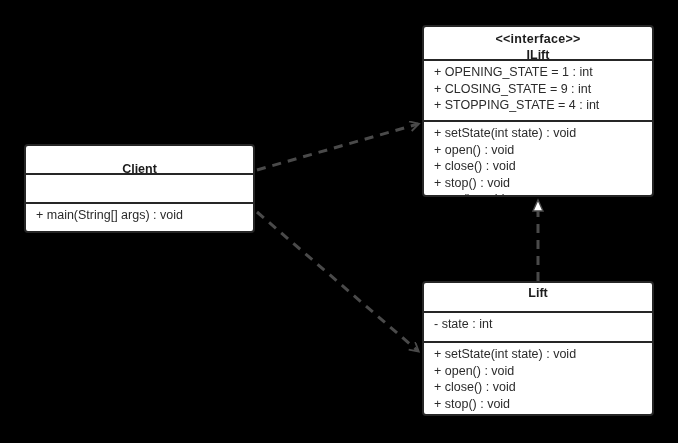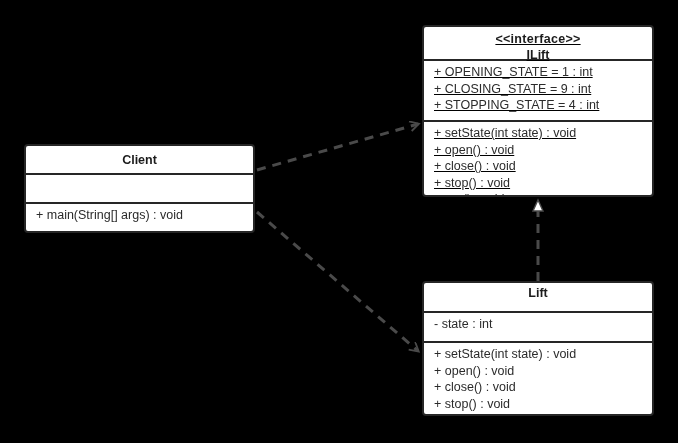--- a/index.html
+++ b/index.html
@@ -74,33 +74,32 @@
   .empty-section {
     height: 26px;
   }
 
   
   #box-ilift {
     left: 422px;
     top: 25px;
     width: 232px;
     height: 172px;
-    text-decoration: underline;
   }
   #box-ilift .uml-header { height: 32px; }
   #box-ilift .sec-attrs { height: 59px; }
   #box-ilift .sec-ops   { height: 77px; }
 
   #box-client {
     left: 24px;
     top: 144px;
     width: 231px;
     height: 89px;
   }
-  #box-client .uml-header { height: 27px; line-height: 19px; padding-top: 5px;}
+  #box-client .uml-header { height: 27px; line-height: 19px; padding-top: 14px;}
   #box-client .sec-attrs { height: 27px; }
   #box-client .sec-ops   { height: 32px; }
 
   #box-lift {
     left: 422px;
     top: 281px;
     width: 232px;
     height: 135px;
   }
   #box-lift .uml-header { height: 28px; line-height: 20px; padding-top: 0; }

